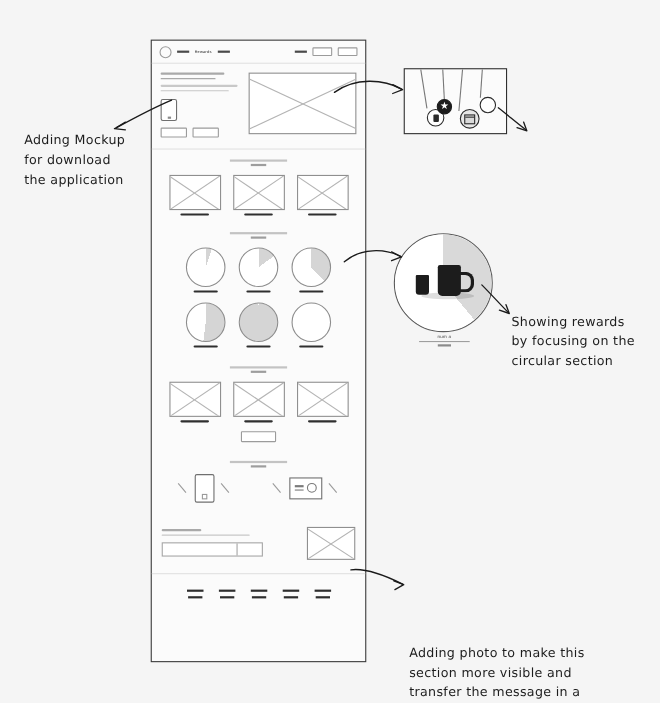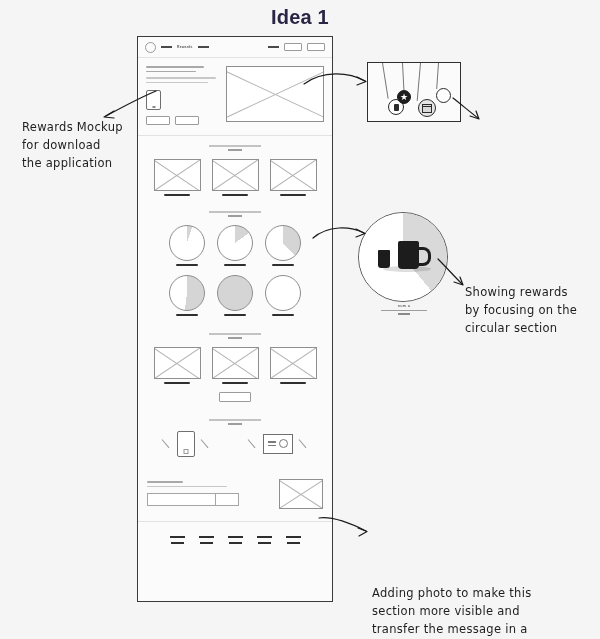--- a/index.html
+++ b/index.html
@@ -168,21 +168,20 @@
   .arrow{position:absolute;pointer-events:none;}
   .arrow svg{display:block;overflow:visible;}
   .arrow path{fill:none;stroke:#1a1a1a;stroke-width:1.2;stroke-linecap:round;}
   .arrow polyline{fill:none;stroke:#1a1a1a;stroke-width:1.2;stroke-linecap:round;stroke-linejoin:round;}
 </style>
 </head>
 <body style="background: rgb(245, 245, 245);">
 
 <div class="stage">
 
-  <div id="page-title" style="color: rgb(43, 37, 69);">Idea 1</div>
 
   <div id="mockup">
 
     <div class="sect" id="mk-header">
       <div class="logo-circle"></div>
       <div class="nav-dash"></div>
       <div class="nav-word">Rewards</div>
       <div class="nav-dash"></div>
       <div class="hdr-spacer"></div>
       <div class="nav-dash"></div>
@@ -376,21 +375,21 @@
       <div class="mug" id="mug-big"></div>
       <div id="mug-handle"></div>
     </div>
     <div id="reward-caption">
       <div class="t">num a</div>
       <div class="l1"></div>
       <div class="l2"></div>
     </div>
   </div>
 
-  <div class="note" id="note-mobile">Rewards Mockup
+  <div class="note" id="note-mobile">Adding Mockup
 for download
 the application</div>
   <div class="note" id="note-rewards">Showing rewards
 by focusing on the
 circular section</div>
   <div class="note" id="note-photo">Adding photo to make this
 section more visible and
 transfer the message in a
 better way.</div>
 

